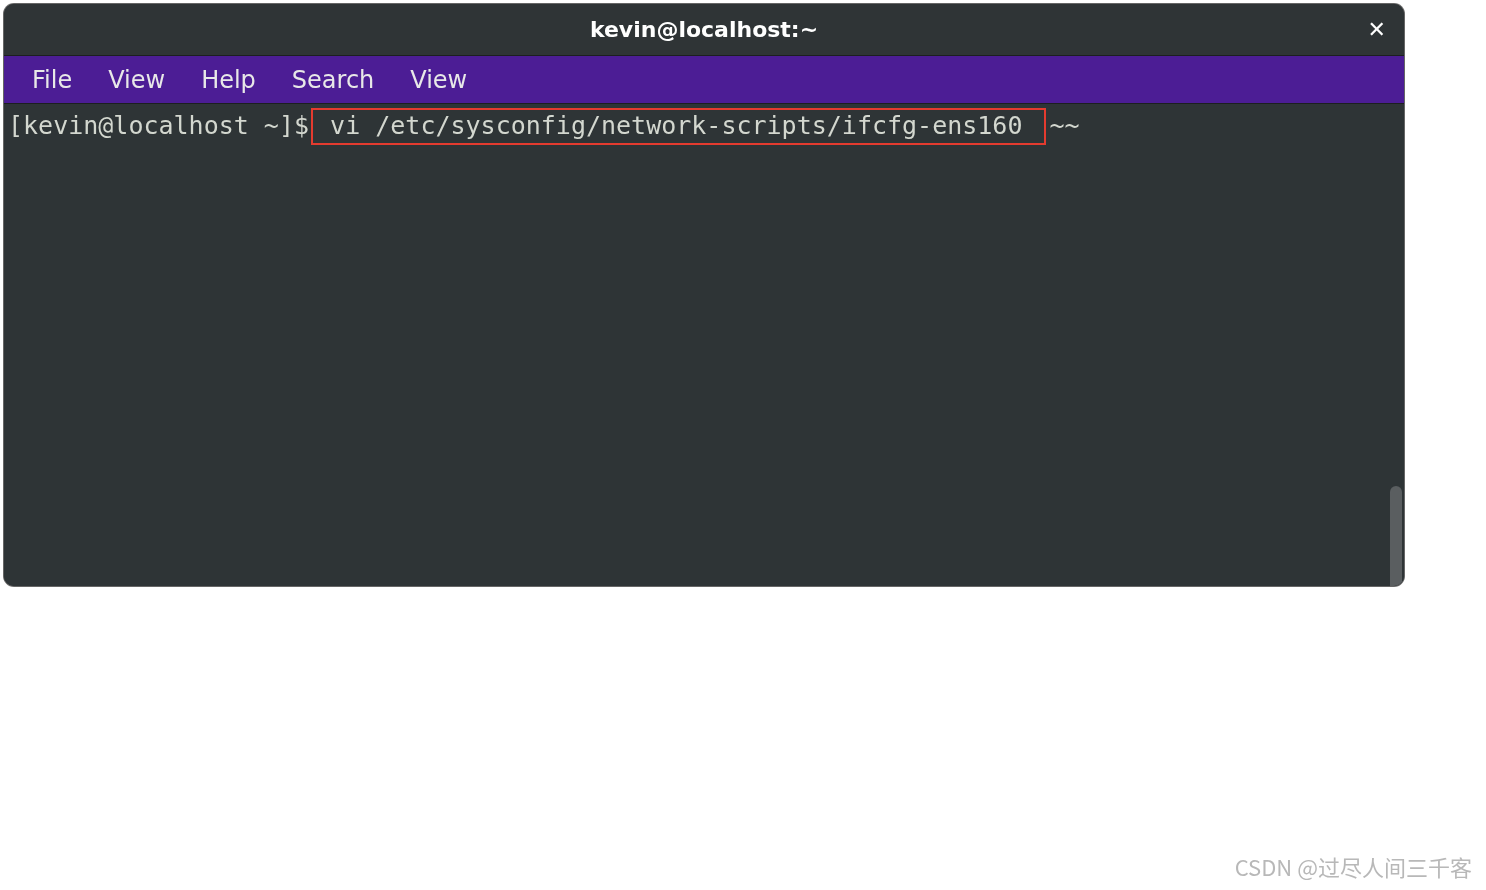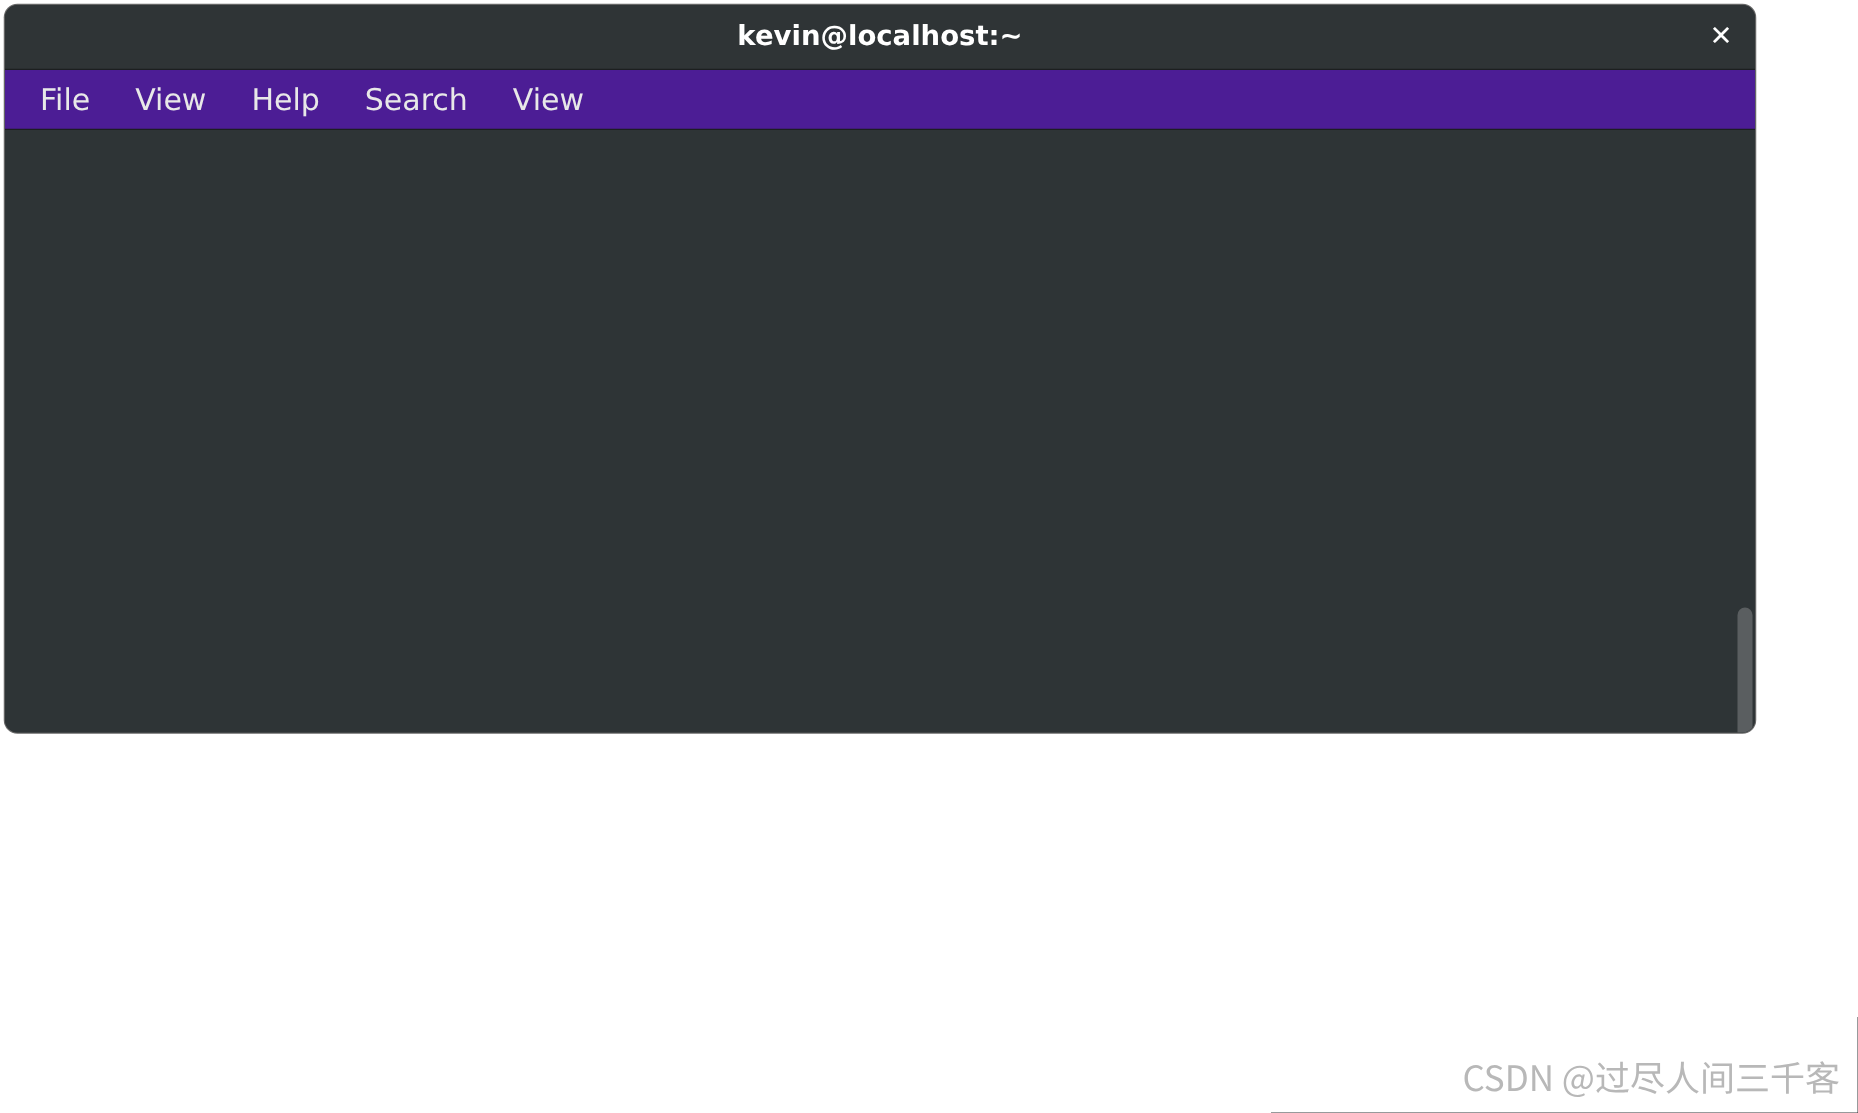--- a/index.html
+++ b/index.html
@@ -101,37 +101,42 @@
       width: 12px;
       height: 368px;
       background: #5a5e60;
       border-radius: 6px;
     }
     .watermark {
       position: absolute;
       right: 14px;
       bottom: 8px;
       color: #b8b8b8;
-      font-size: 28px;
+      font-size: 22px;
       font-family: "Noto Sans CJK SC", "Microsoft YaHei", sans-serif;
     }
   </style>
 </head>
 <body>
 
 <div class="window">
   <div class="titlebar">
     <span class="title-text">kevin@localhost:~</span>
     <span class="close-btn">✕</span>
   </div>
   <div class="menubar">
     <span class="menu-item">File</span>
     <span class="menu-item">View</span>
     <span class="menu-item">Help</span>
     <span class="menu-item">Search</span>
     <span class="menu-item">View</span>
   </div>
   <div class="terminal-body">
+    <div class="term-line">
+      <span class="prompt">[kevin@localhost ~]$</span>
+      <span class="highlight-box"><span> vi /etc/sysconfig/network-scripts/ifcfg-ens160 </span></span>
+      <span class="trailing">~~</span>
+    </div>
     <div class="scrollbar"></div>
   </div>
 </div>
 
 <div class="watermark">CSDN @过尽人间三千客</div>
 
 </body></html>

